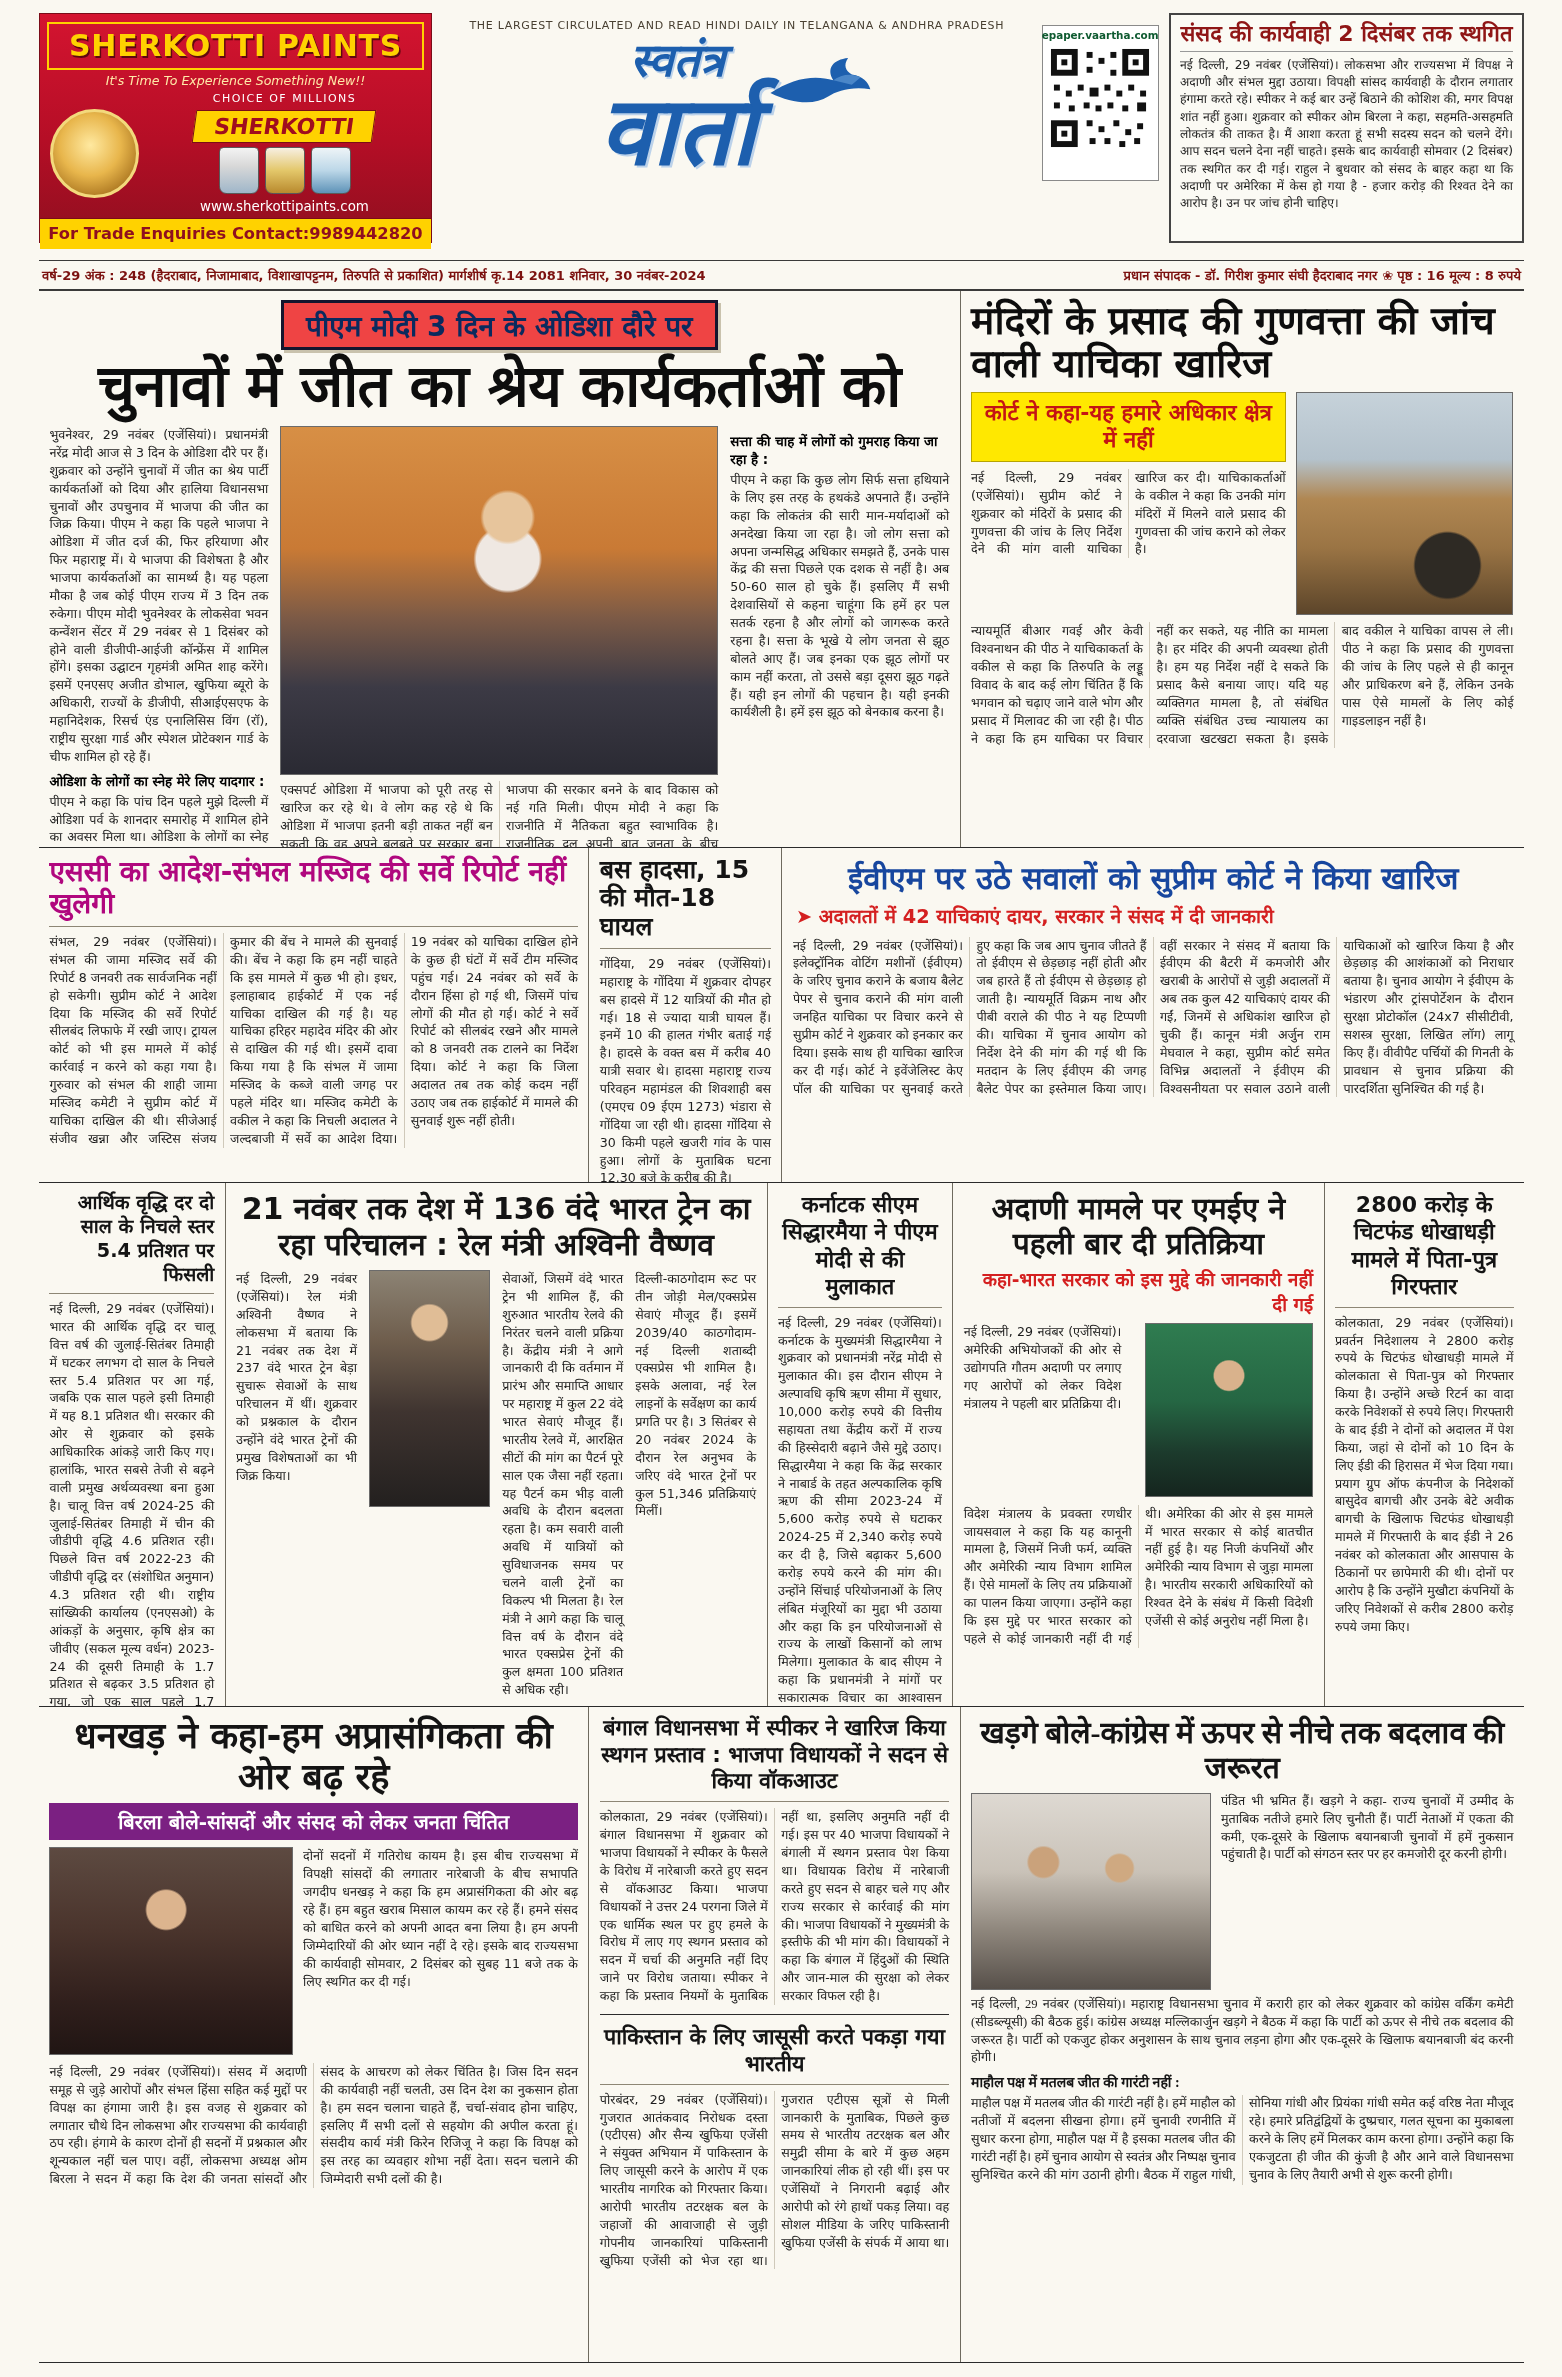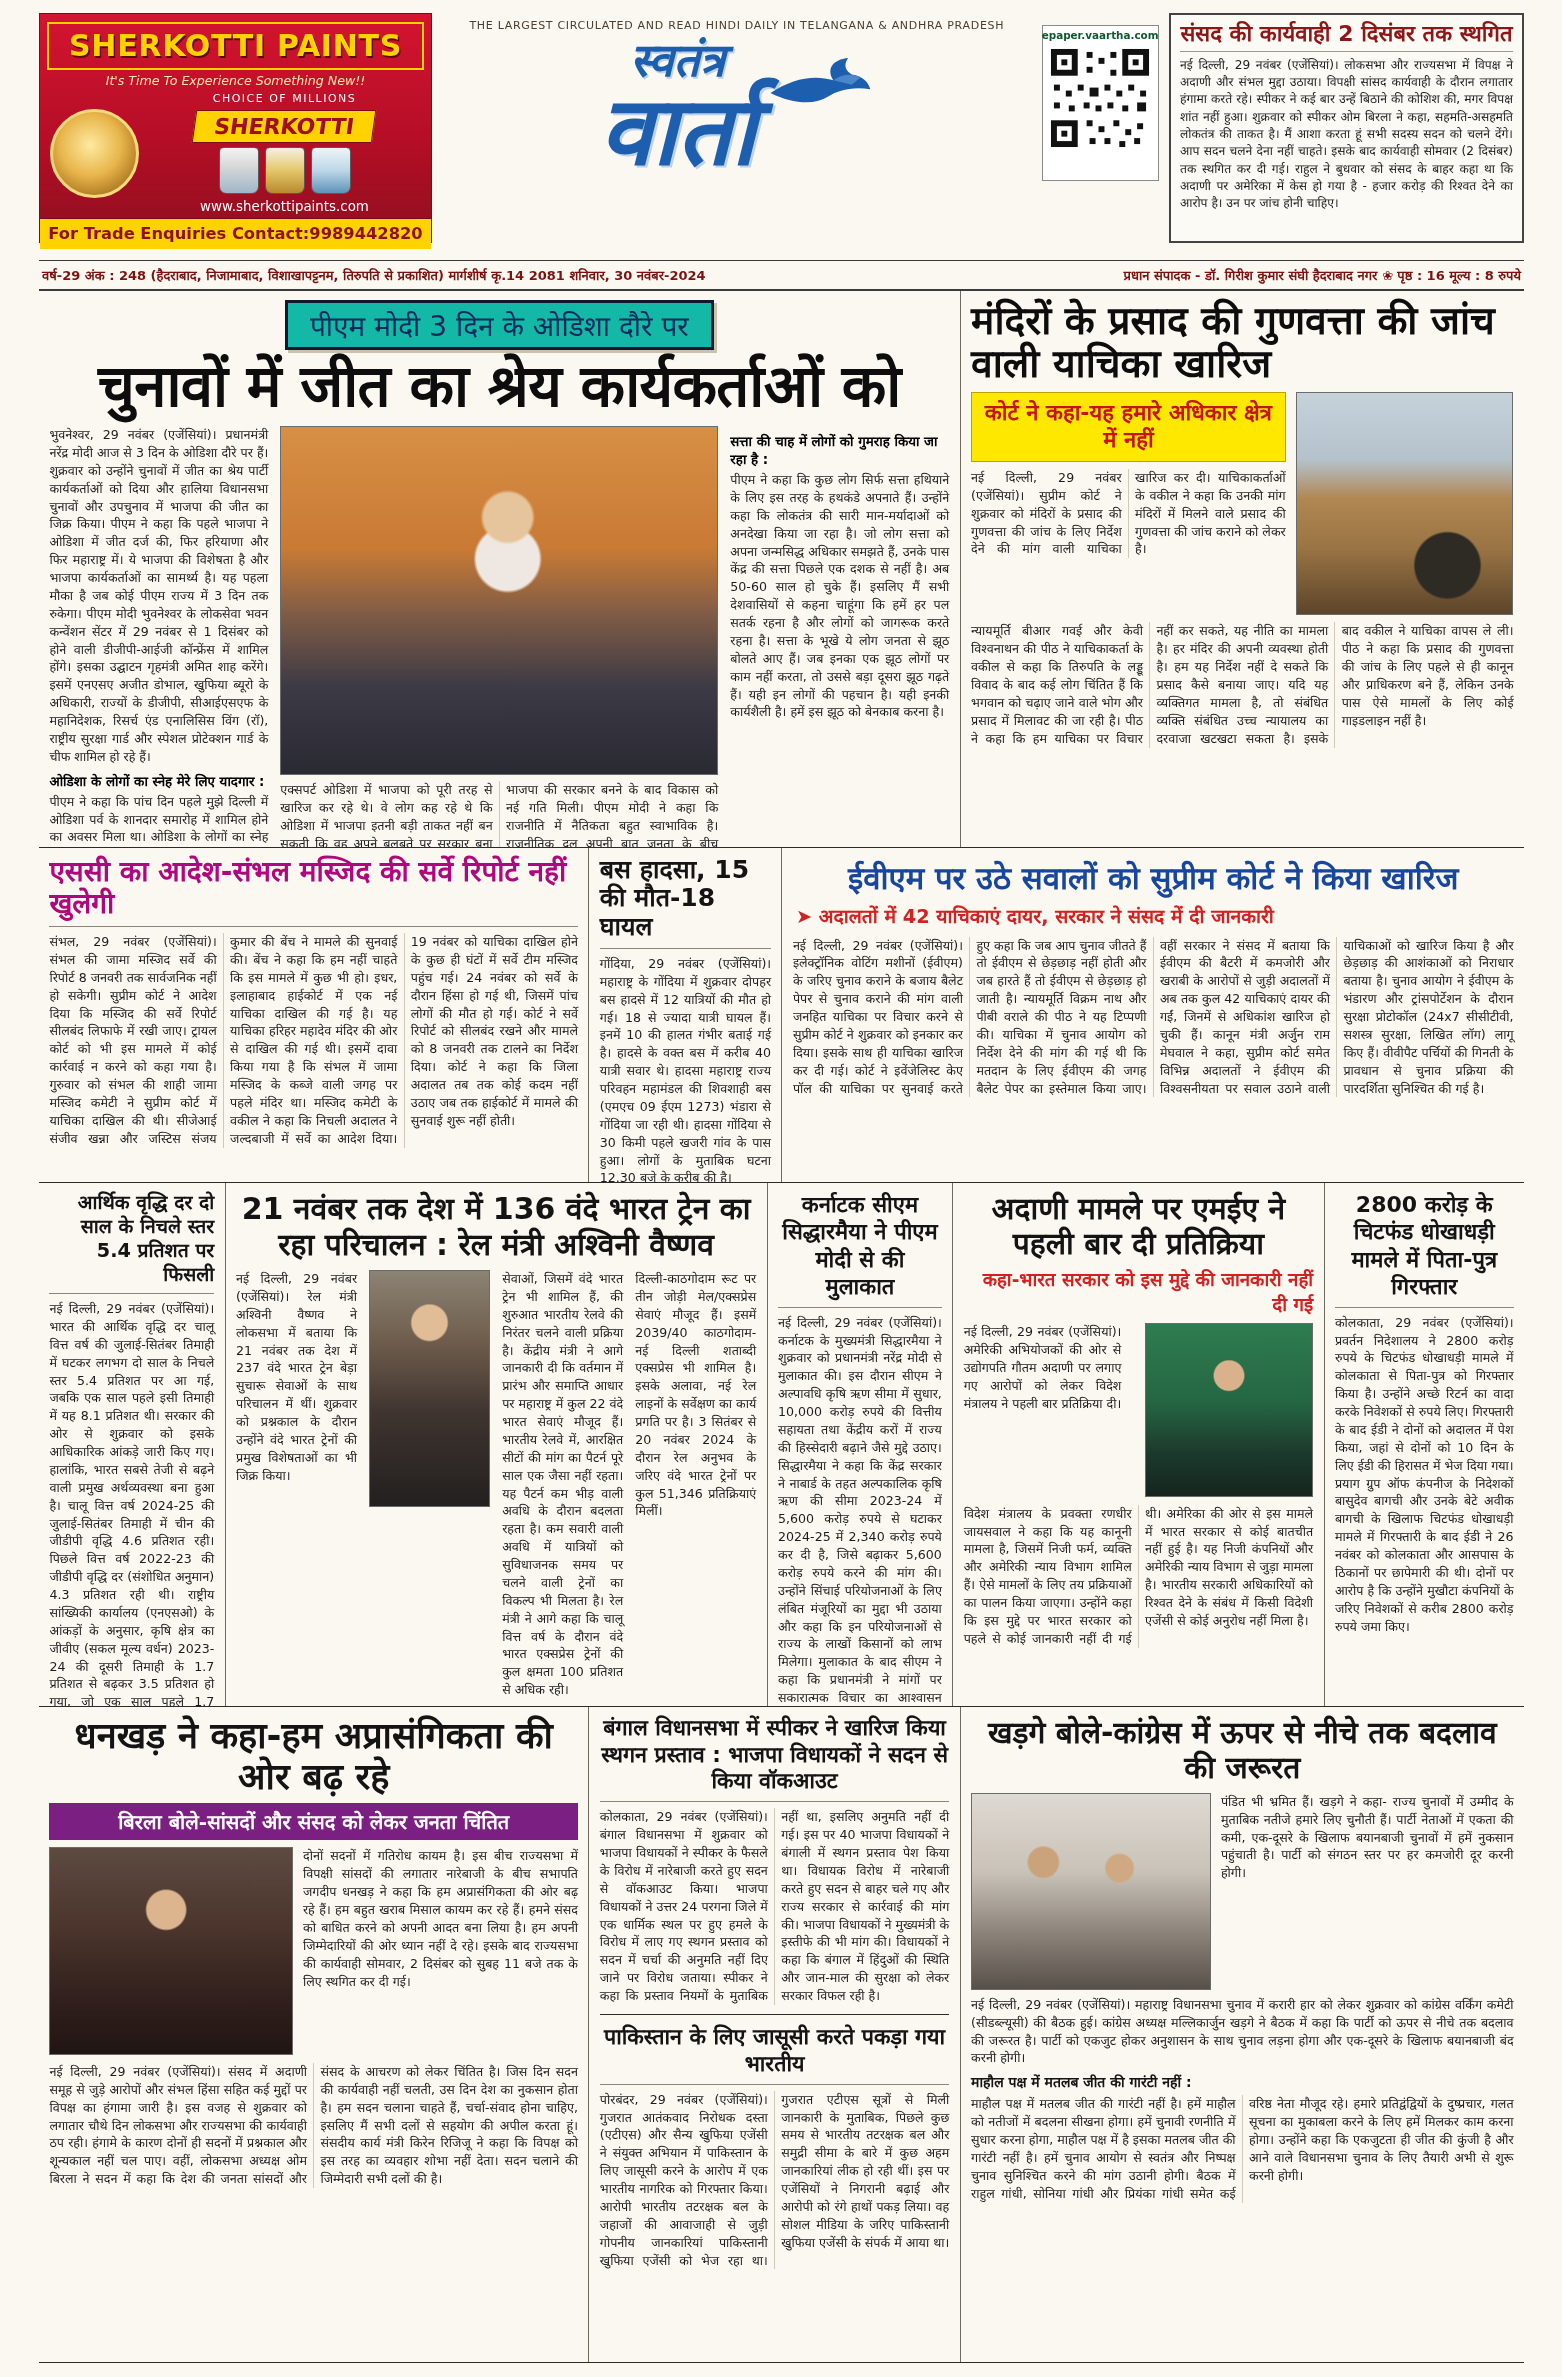--- a/index.html
+++ b/index.html
@@ -82,21 +82,21 @@
   .band { display:flex; border-bottom: 1.5px solid #2b2b2b; overflow: hidden; }
   .band > section { padding: 7.4px 10.4px; overflow: hidden; }
   .band > section + section { border-left: 0.7px solid #6e6a5e; }
 
   .band-a { height: 557px; }
   .story-lead { width: 62%; }
   .story-temple { width: 38%; }
 
   .kicker-wrap { text-align:center; margin: 1.5px 0 6px 0; }
   .kicker { display:inline-block; border: 3px solid #15152e; padding: 3px 22px;
-    font-size: 28px; font-weight: normal; color: #0a2a5e; background: #14b8a6;
+    font-size: 28px; font-weight: bold; color: #0a2a5e; background: #ef4444;
     box-shadow: 3px 3px 0 #c9c2ad; }
   .h-lead { font-size: 58px; font-weight: bold; letter-spacing: -0.7px; line-height: 1.05;
     text-align: center; color:#0d0d0d; margin-bottom: 9px; }
   .lead-cols { display:flex; gap: 12px; }
   .lead-col1 { width: 25%; }
   .lead-mid { width: 50%; }
   .lead-col4 { width: 25%; }
   .lead-sub { font-weight: bold; font-size: 13.4px; margin: 6px 0 3px 0; color:#000; }
   .ph { border: 0.7px solid #6b6b6b; width: 100%; }
   .ph-modi { height: 349px;
@@ -153,21 +153,21 @@
   .ph-mea { width: 48%; height: 174px; flex:0 0 auto;
     background:
       radial-gradient(circle at 50% 30%, #d9b28c 0 10%, rgba(0,0,0,0) 11%),
       linear-gradient(180deg, #2f7c50 0%, #256643 45%, #1c3a2c 75%, #15251e 100%); }
   .h-chit { font-size: 22px; font-weight:bold; text-align:center; line-height:1.25;
     border-bottom: 0.7px solid #8d8675; padding-bottom: 6px; margin-bottom: 6px; }
 
   .band-d { height: 656px; border-bottom: 1.5px solid #2b2b2b; }
   .story-dhankhar { width: 37%; }
   .story-mid { width: 25%; }
-  .story-kharge { width: 38%; }
+  .story-kharge { width: 38%; font-family: Liberation Serif, serif; }
   .h-dhan { font-size: 36px; font-weight:bold; text-align:center; line-height:1.14; margin-bottom: 6px; }
   .purple-bar { background:#7b2082; color:#fff; font-size: 20px; font-weight:bold;
     text-align:center; padding: 5.2px 4.5px; margin-bottom: 7.4px; }
   .dhan-row { display:flex; gap: 10.4px; margin-bottom: 7.4px; }
   .ph-dhankhar { width: 46%; height: 208px; flex: 0 0 auto;
     background:
       radial-gradient(circle at 48% 30%, #dcb48e 0 10%, rgba(0,0,0,0) 11%),
       linear-gradient(180deg, #5d4a41 0%, #4a342c 40%, #301f1c 75%, #201513 100%); }
   .h-bengal { font-size: 21.5px; font-weight:bold; text-align:center; line-height:1.25;
     border-bottom: 0.7px solid #8d8675; padding-bottom: 6px; margin-bottom: 6px; }

